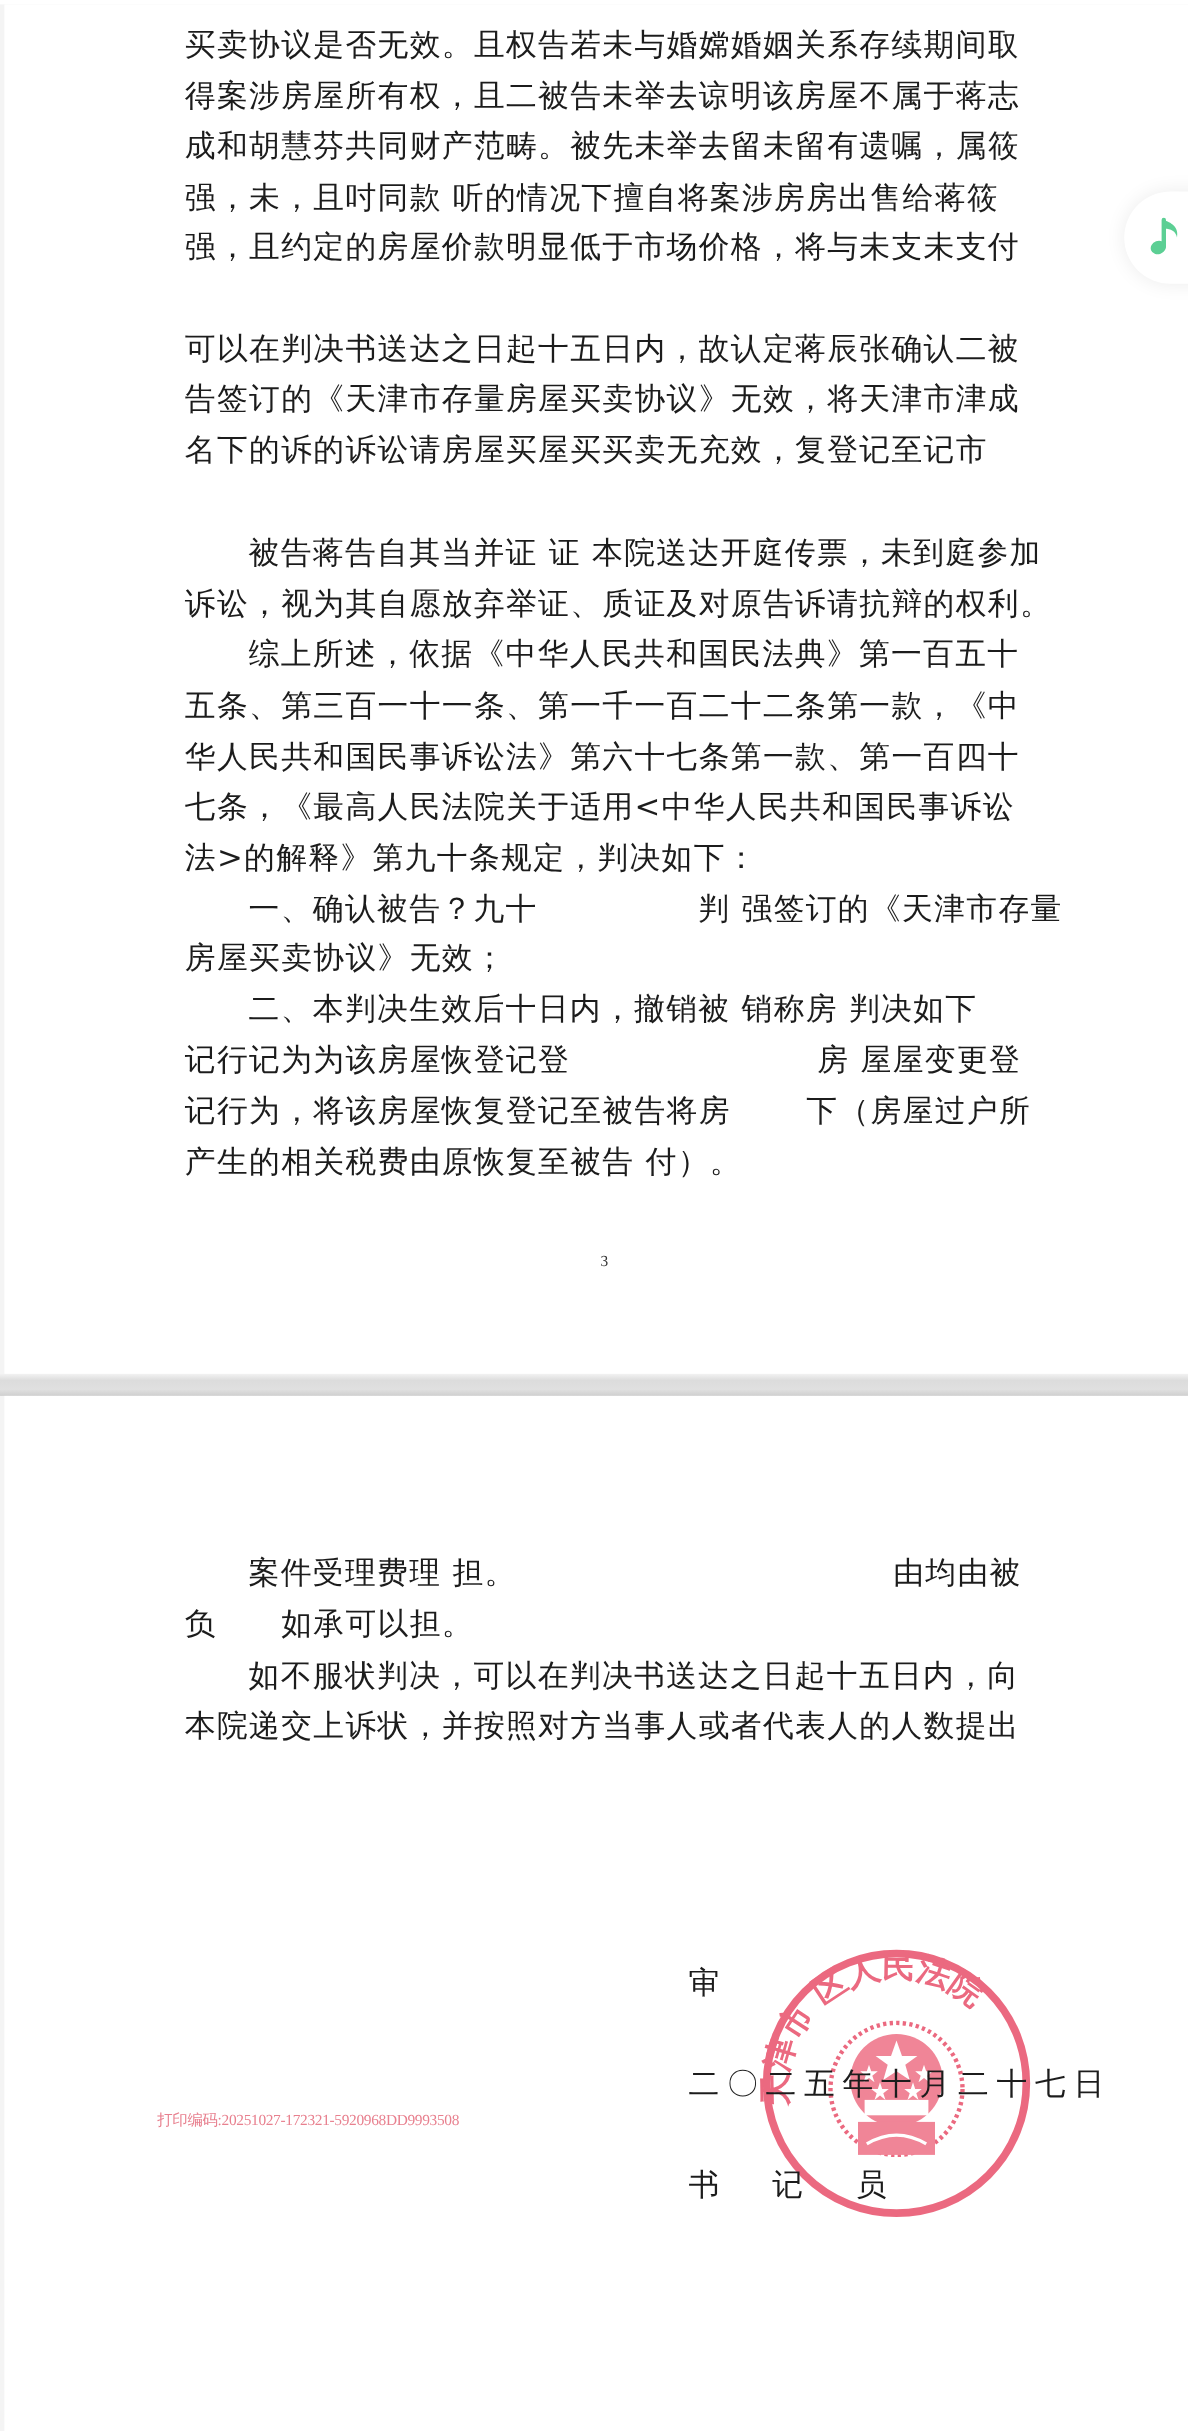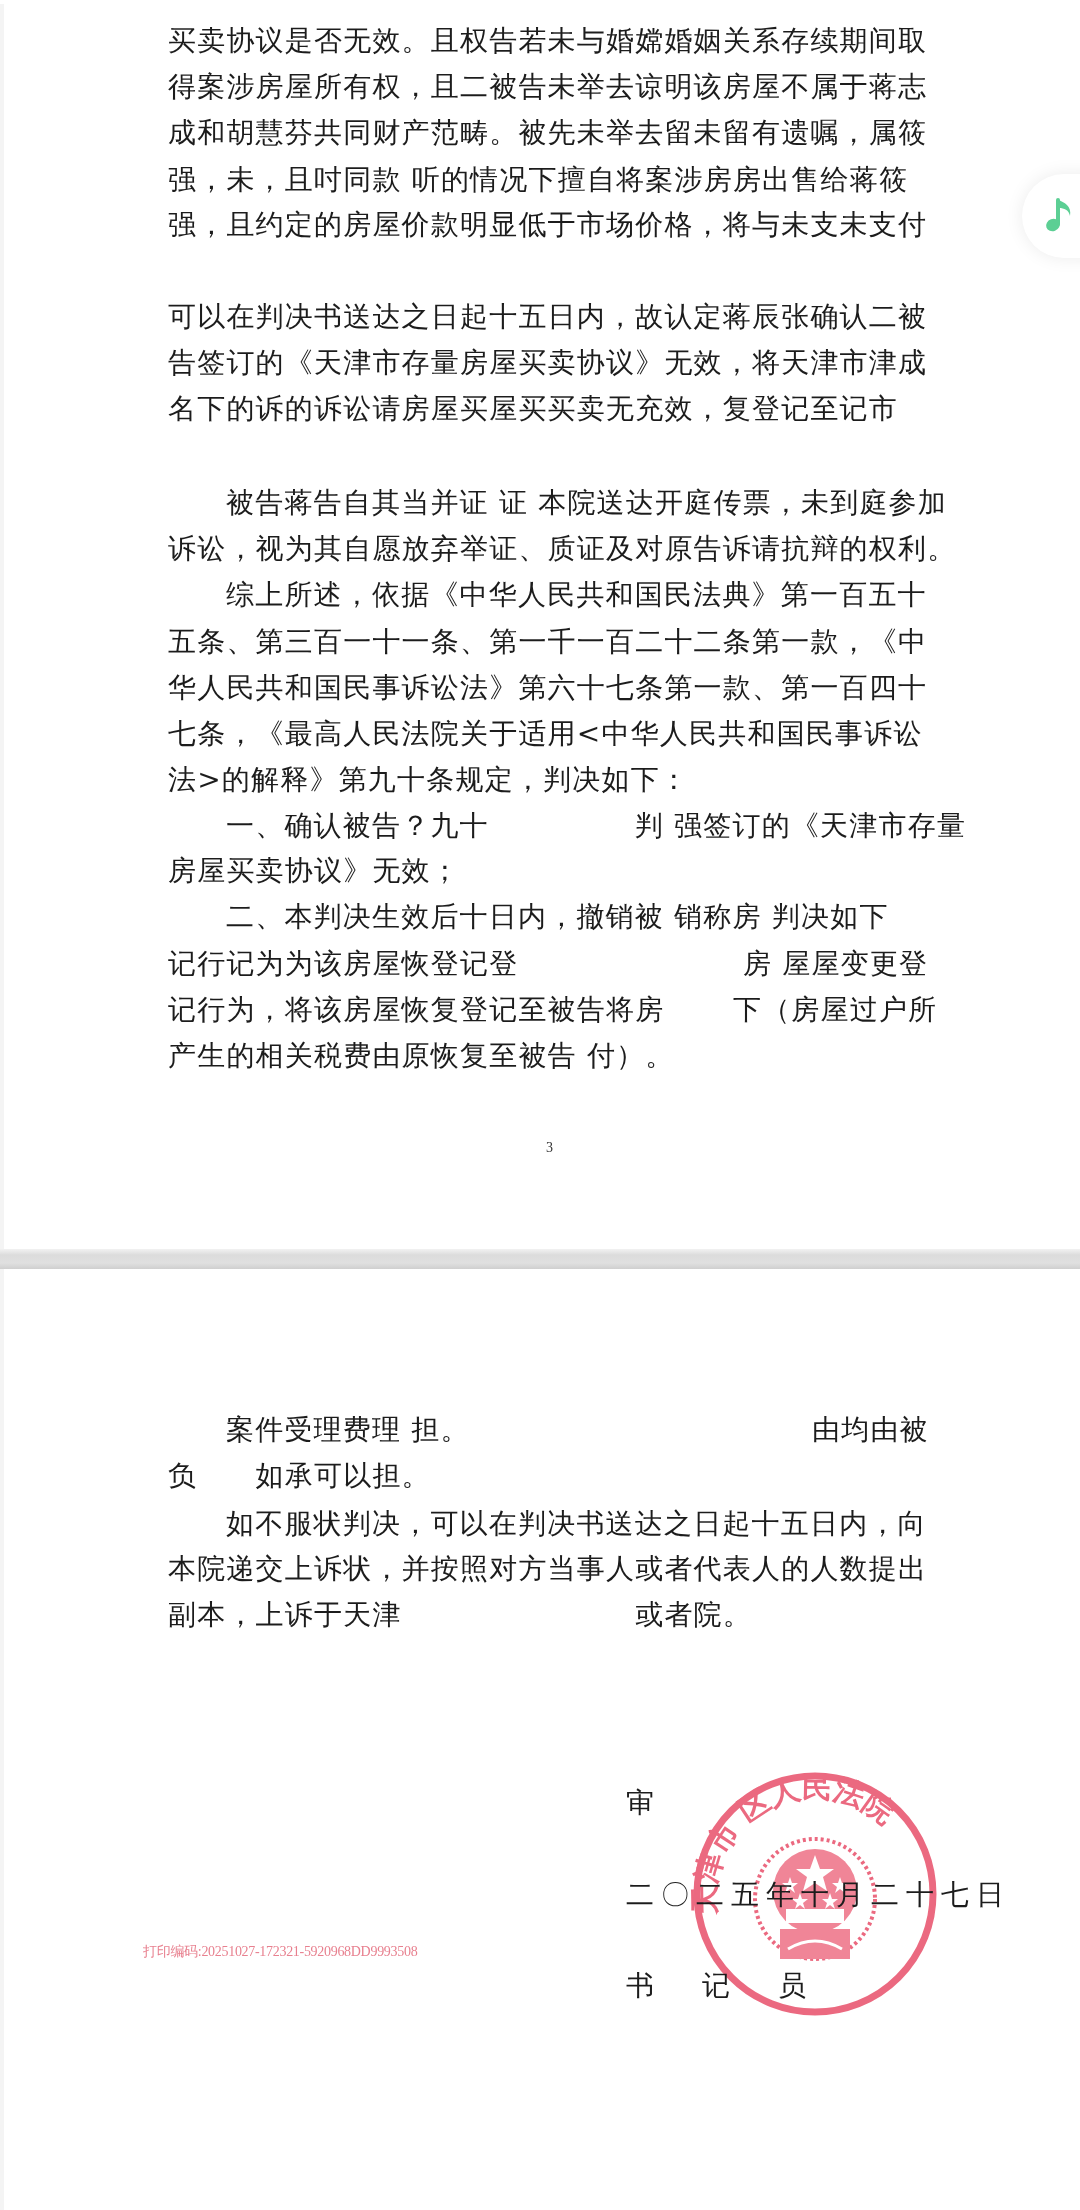--- a/index.html
+++ b/index.html
@@ -45,21 +45,20 @@
     position: absolute; left: 626px;
     font-size: 28px; line-height: 40px; height: 40px; white-space: nowrap;
     color: #1c1c1c;
   }
   .sig-label { letter-spacing: 0; }
   .print-code {
     position: absolute; left: 143px; top: 1915px;
     font-size: 14px; color: #e8808f; white-space: nowrap;
     font-family: "Liberation Serif", serif;
     letter-spacing: -0.3px;
-    margin-top: 24px;
   }
   .seal {
     position: absolute; left: 680px; top: 1755px; width: 270px; height: 270px;
     opacity: 0.85;
   }
   .float-btn {
     position: absolute; left: 1022px; top: 170px; width: 80px; height: 84px;
     border-radius: 42px 0 0 42px;
     background: #ffffff;
     box-shadow: 0 0 18px rgba(0,0,0,0.08);
@@ -98,21 +97,20 @@
   <div class="line" style="top:986px">记行为，将该房屋恢复登记至被告将房　　 下（房屋过户所</div>
   <div class="line" style="top:1032px">产生的相关税费由原恢复至被告 付）。</div>
 
   <div class="page-number">3</div>
 
   <div class="line indent" style="top:1406px">案件受理费理 担。</div>
   <div class="line" style="top:1406px; left:812px; width:122px;">由均由被</div>
   <div class="line" style="top:1452px">负　　如承可以担。</div>
   <div class="line indent" style="top:1500px">如不服状判决，可以在判决书送达之日起十五日内，向</div>
   <div class="line" style="top:1545px">本院递交上诉状，并按照对方当事人或者代表人的人数提出</div>
-  <div class="line" style="top:1591px">副本，上诉于天津　　　　　　　　或者院。</div>
 
   <svg class="seal" viewBox="0 0 270 270">
     <circle cx="135" cy="135" r="118" fill="none" stroke="#e8506a" stroke-width="7"></circle>
     <path id="sealArc" d="M 40 170 A 100 100 0 1 1 230 170" fill="none"></path>
     <text font-size="30" fill="#e8506a" font-family="DejaVu Sans, sans-serif" font-weight="bold">
       <textPath href="#sealArc" startOffset="4%">天津市 区人民法院</textPath>
     </text>
     <circle cx="135" cy="140" r="60" fill="none" stroke="#e8506a" stroke-width="4" stroke-dasharray="3 3"></circle>
     <circle cx="135" cy="132" r="42" fill="#ee7085"></circle>
     <polygon points="135,96 140,110 154,110 143,118 147,132 135,124 123,132 127,118 116,110 130,110" fill="#ffffff"></polygon>

